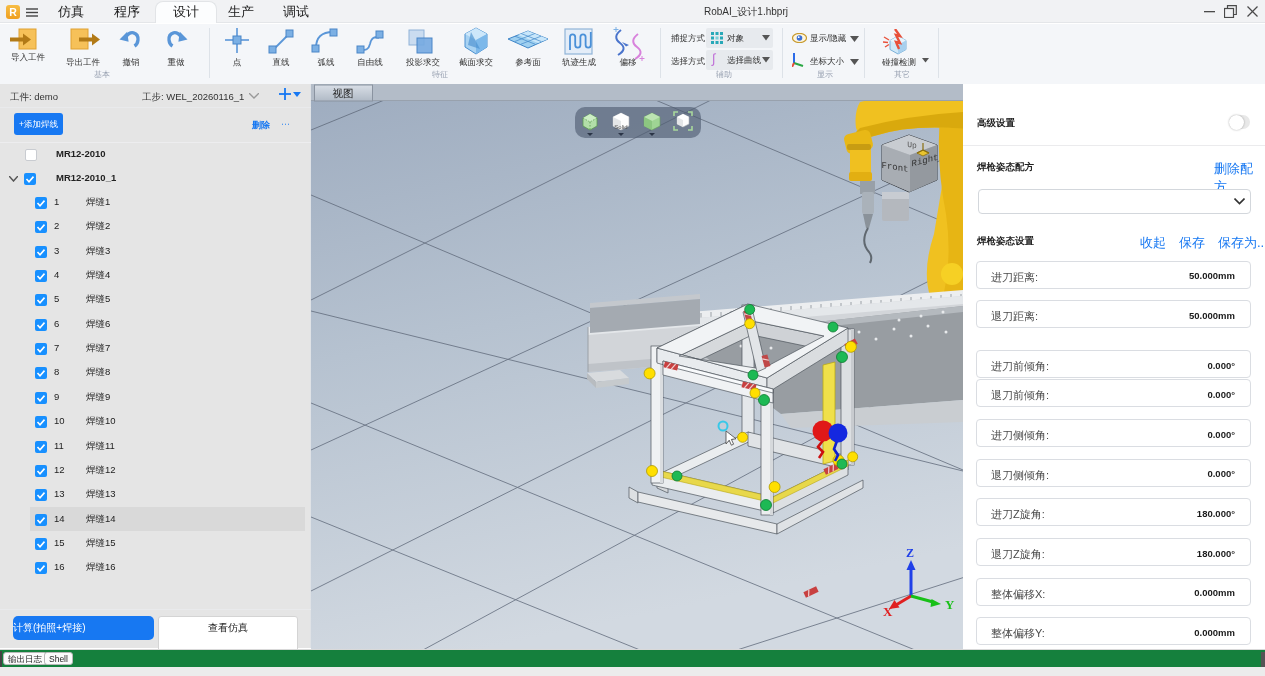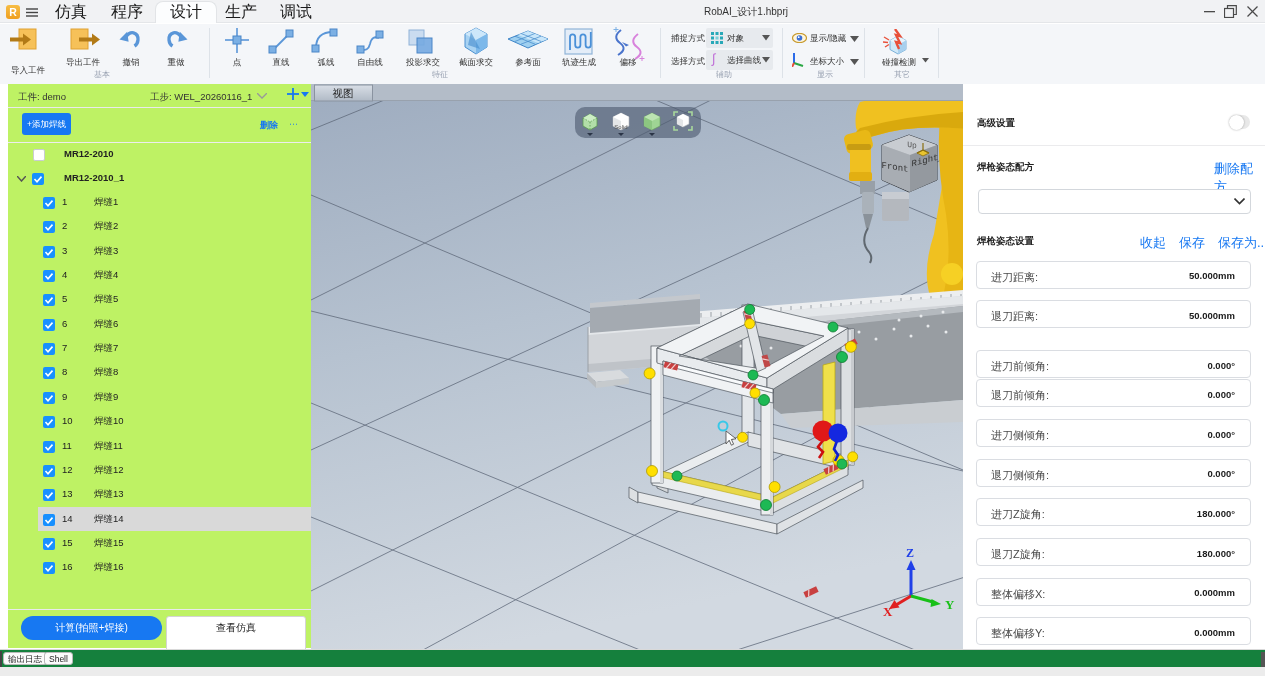--- a/index.html
+++ b/index.html
@@ -1,31 +1,31 @@
 <!DOCTYPE html>
 <html><head>
 <meta charset="utf-8">
 <style>
 * { margin:0; padding:0; box-sizing:border-box; }
 html,body { width:1265px; height:676px; overflow:hidden; font-family:"Liberation Sans", sans-serif; background:#fff; }
 .abs { position:absolute; }
 
 #titlebar { position:absolute; left:0; top:0; width:1265px; height:23px; background:#f1f2f4; border-bottom:1px solid #e4e6e9; }
-.ttab { position:absolute; top:0; height:23px; line-height:23px; font-size:16px; color:#1a1a1a; text-align:center; }
+.ttab { position:absolute; top:0; height:23px; line-height:23px; font-size:13px; color:#1a1a1a; text-align:center; }
 #seltab { position:absolute; left:155px; top:1px; width:62px; height:22px; background:#fcfdfe; border:1px solid #e2e4e7; border-bottom:none; border-radius:8px 8px 0 0; }
 #rlogo { position:absolute; left:6px; top:5px; width:14px; height:14px; border-radius:3px; background:linear-gradient(#f7bd45,#ef9f1e); color:#fff; font-size:10.5px; font-weight:bold; text-align:center; line-height:14px; }
 
 #ribbon { position:absolute; left:0; top:24px; width:1265px; height:60px; background:#f4f6f9; }
 .rsep { position:absolute; top:4px; height:50px; width:1px; background:#dde2e8; }
 .rlabel { position:absolute; top:45px; font-size:8px; color:#99a2b2; width:60px; text-align:center; }
 .ritem { position:absolute; font-size:8.5px; color:#333; text-align:center; white-space:nowrap; }
 .rtext { position:absolute; font-size:8.5px; color:#333; white-space:nowrap; }
 .combo { position:absolute; background:#e7eaee; border-radius:2px; height:20px; font-size:8.5px; color:#333; }
 
-#leftpanel { position:absolute; left:8px; top:84px; width:311px; height:564px; background:#bef264; border-right:1px solid #dfe2e6; }
+#leftpanel { position:absolute; left:0; top:84px; width:311px; height:564px; background:#e5e5e5; border-right:1px solid #dfe2e6; }
 .cb { position:absolute; width:12px; height:12px; border-radius:2px; }
 .cb.on { background:#1890ff; }
 .cb.off { background:#fff; border:1px solid #c9ccd1; }
 .cb.on svg { position:absolute; left:1px; top:1px; }
 .trow { position:absolute; left:0; width:311px; height:24px; font-size:9.5px; color:#222; }
 
 #rightpanel { position:absolute; left:963px; top:84px; width:302px; height:565px; background:#fff; }
 .field { position:absolute; left:13px; width:275px; height:28px; border:1px solid #dadde2; border-radius:4px; background:#fff; }
 .field .lab { position:absolute; left:14px; top:8px; font-size:11px; color:#4a4a4a; }
 .field .val { position:absolute; right:15px; top:8.5px; font-size:9.5px; color:#1a1a1a; font-weight:bold; }
@@ -70,21 +70,21 @@
 </div>
 
 <div id="ribbon">
 
   <svg class="abs" style="left:9px;top:4px" width="96" height="30">
     <rect x="10" y="1" width="17" height="20" fill="#f6c159" stroke="#e0a133" stroke-width="1"></rect>
     <path d="M1,9.5 h13 v-4 l8,6 -8,6 v-4 h-13 z" fill="#b27a17"></path>
     <rect x="62" y="1" width="17" height="20" fill="#f6c159" stroke="#e0a133" stroke-width="1"></rect>
     <path d="M70,9.5 h13 v-4 l8,6 -8,6 v-4 h-13 z" fill="#b27a17"></path>
   </svg>
-  <div class="ritem" style="left:4px;top:41px;width:48px;">导入工件</div>
+  <div class="ritem" style="left:4px;top:28px;width:48px;">导入工件</div>
   <div class="ritem" style="left:59px;top:33px;width:48px;">导出工件</div>
   <svg class="abs" style="left:119px;top:6px" width="24" height="19">
       <path d="M7,7 Q10,2 14.5,2.8 Q19.5,4.2 19,10 Q18.6,14 15.5,16" fill="none" stroke="#5a96d8" stroke-width="3.3"></path>
       <polygon points="0.5,9.5 8.2,1.8 9.6,11.8" fill="#5a96d8"></polygon>
     </svg>
   <svg class="abs" style="left:164px;top:6px" width="24" height="19">
       <path d="M17,7 Q14,2 9.5,2.8 Q4.5,4.2 5,10 Q5.4,14 8.5,16" fill="none" stroke="#5a96d8" stroke-width="3.3"></path>
       <polygon points="23.5,9.5 15.8,1.8 14.4,11.8" fill="#5a96d8"></polygon>
     </svg>
   <div class="ritem" style="left:107px;top:33px;width:48px;">撤销</div>
@@ -410,21 +410,21 @@
         <div class="cb on" style="left:35px;top:6px;">
           <svg width="10" height="10">
             <path d="M1.5,5 l2.5,2.7 L8.5,2.6" fill="none" stroke="#fff" stroke-width="1.6"></path>
           </svg>
         </div>
         <span style="position:absolute;left:54px;top:5px;">16</span>
         <span style="position:absolute;left:86px;top:5px;">焊缝16</span>
       </div>
     </div>
   <div style="position:absolute;left:0;top:525px;width:311px;height:1px;background:#e9eaec;"></div>
-  <div style="position:absolute;left:13px;top:532px;width:141px;height:24px;background:#1778f2;border-radius:12px;color:#fff;font-size:10px;text-align:center;line-height:24px;">计算(拍照+焊接)</div>
+  <div style="position:absolute;left:13px;top:532px;width:141px;height:24px;background:#1778f2;border-radius:5px;color:#fff;font-size:10px;text-align:left;line-height:24px;">计算(拍照+焊接)</div>
   <div style="position:absolute;left:158px;top:532px;width:140px;height:36px;background:#fff;border:1px solid #d4d4d4;border-radius:3px;color:#222;font-size:10px;text-align:center;line-height:22px;">查看仿真</div>
 </div>
 
 <div id="viewportwrap" class="abs" style="left:311px;top:84px;width:652px;height:567px;">
 <svg width="652" height="567" viewBox="0 0 652 567">
   <defs>
     <linearGradient id="bgg" x1="0" y1="0" x2="0.25" y2="1">
       <stop offset="0" stop-color="#9fadc0"></stop>
       <stop offset="0.45" stop-color="#b6c2d0"></stop>
       <stop offset="1" stop-color="#d2d9e1"></stop>

